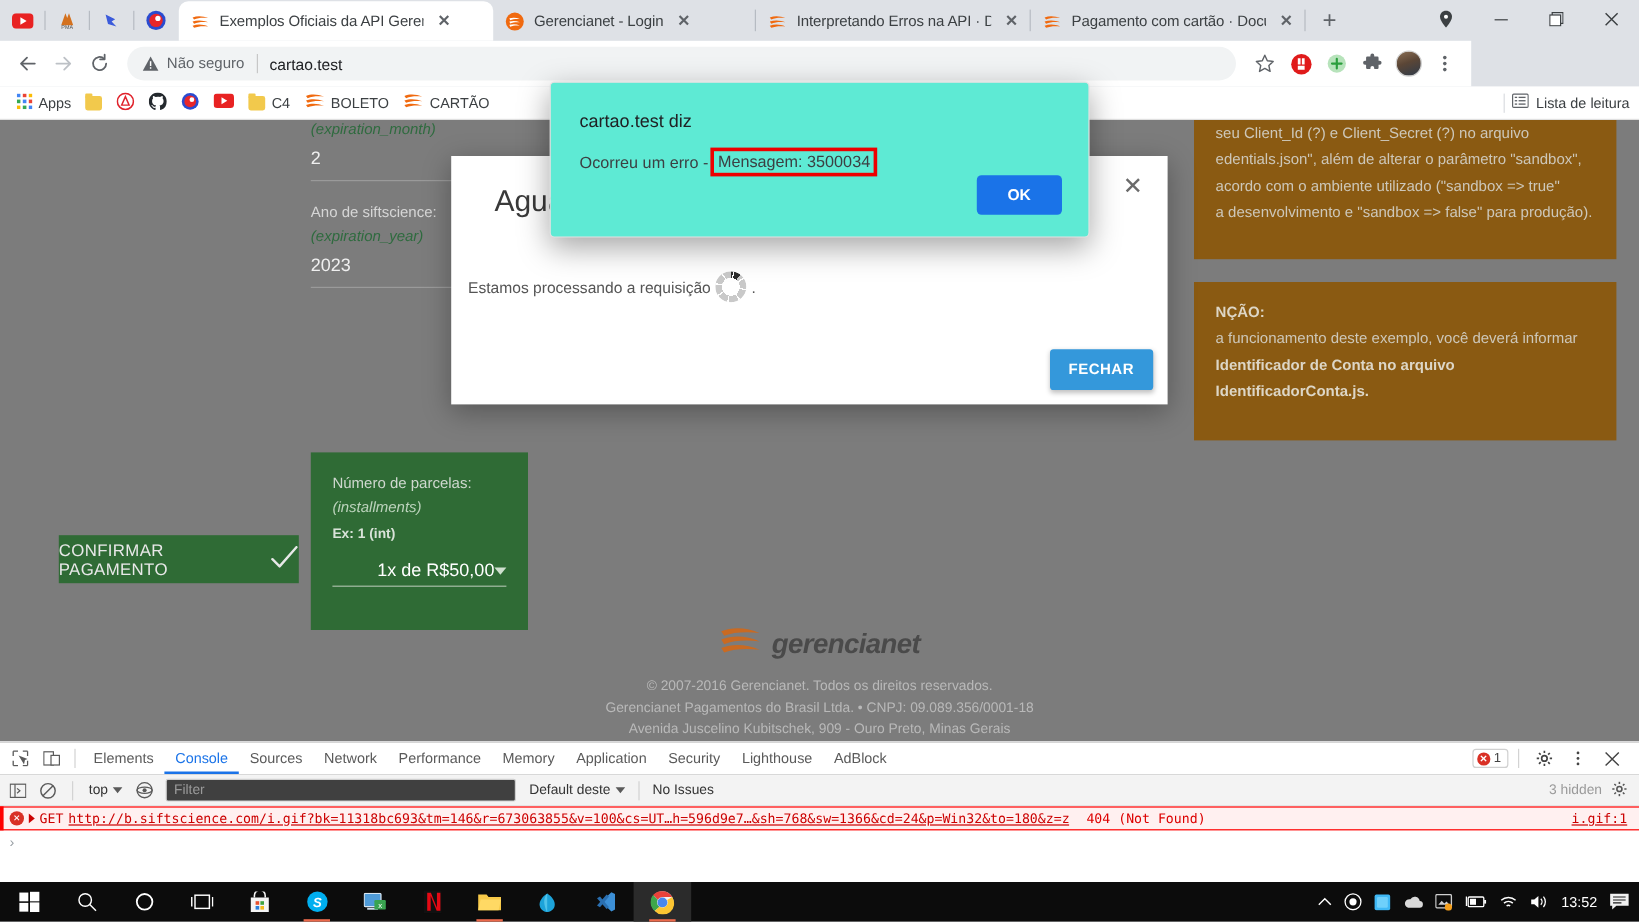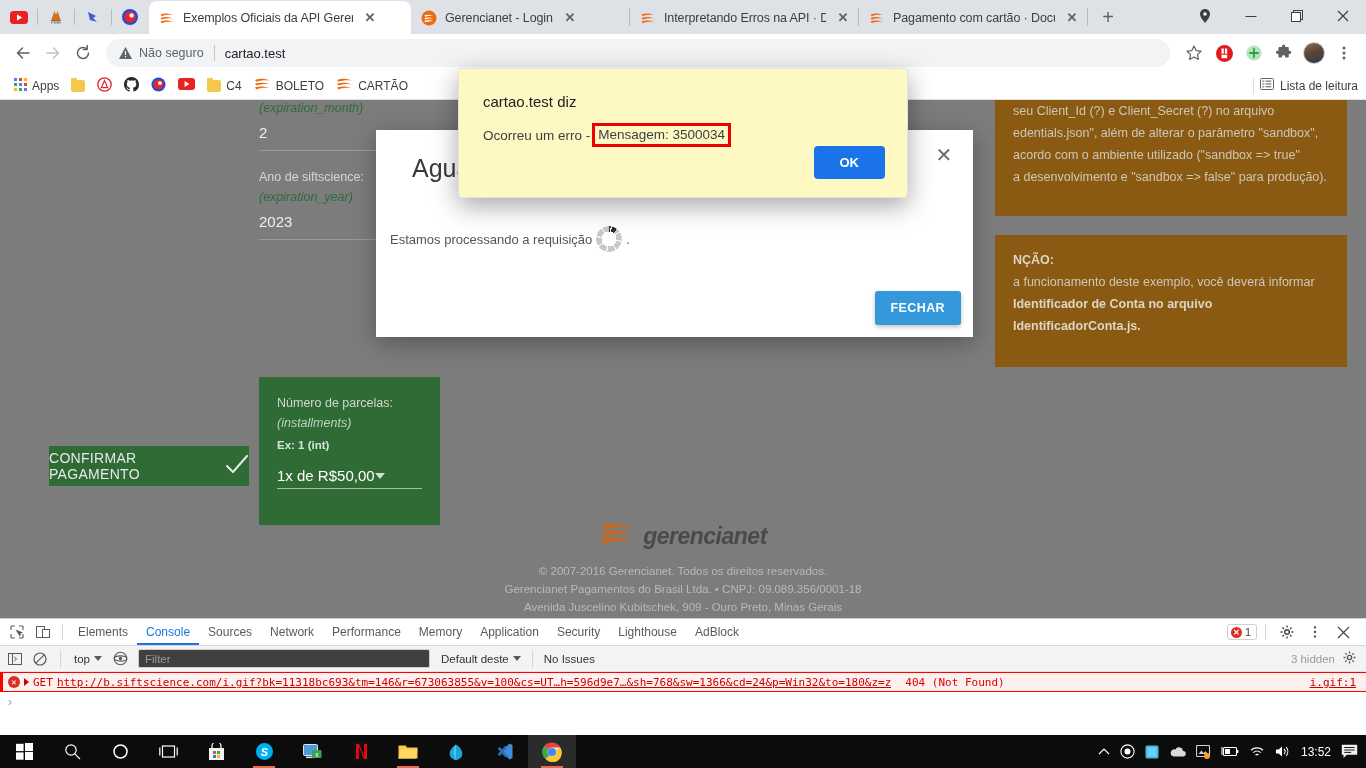--- a/index.html
+++ b/index.html
@@ -44,21 +44,21 @@
   .newtab {
     width: 28px; height: 28px; margin: 0 0 3px 6px;
     display: flex; align-items: center; justify-content: center;
     font-size: 20px; color: #5f6368; font-weight: 300;
   }
   .win-ctrls { margin-left: auto; display: flex; height: 34px; }
   .win-btn { width: 46px; height: 32px; display: flex; align-items: center; justify-content: center; color: #3c4043; }
 
   
   .toolbar {
-    position: absolute; top: 34px; left: 0; width: 1366px; height: 38px;
+    position: absolute; top: 34px; left: 0; width: 1226px; height: 38px;
     background: #fff; display: flex; align-items: center; padding: 0 8px;
   }
   .nav-btn { width: 30px; height: 30px; display: flex; align-items: center; justify-content: center; color: #5f6368; }
   .nav-btn.disabled { color: #bdc1c6; }
   .omnibox {
     flex: 1; height: 28px; background: #f1f3f4; border-radius: 14px;
     display: flex; align-items: center; padding: 0 12px; margin: 0 8px;
     font-size: 13px; color: #202124; min-width: 0;
   }
   .omni-warn-icon { margin-right: 6px; display: flex; align-items: center; }
@@ -106,21 +106,21 @@
 
   .green-card {
     position: absolute; left: 259px; top: 277px; width: 181px; height: 148px;
     background: #2f6b35; padding: 16px 18px;
   }
   .gc-label { font-size: 12.5px; color: #cfd8cf; line-height: 20px; }
   .gc-code { font-size: 12.5px; color: #bcd3bc; font-style: italic; line-height: 20px; }
   .gc-ex { font-size: 11.5px; color: #d9e3d9; font-weight: bold; line-height: 20px; margin-top: 2px; }
   .gc-select {
     margin-top: 12px; border-bottom: 1px solid #a7bda7; padding-bottom: 4px;
-    display: flex; align-items: center; justify-content: flex-start;
+    display: flex; align-items: center; justify-content: flex-end;
   }
   .gc-select-val { font-size: 15px; color: #ffffff; }
   .gc-caret { width: 0; height: 0; border-left: 5px solid transparent; border-right: 5px solid transparent; border-top: 6px solid #cfe0cf; }
 
   .confirm-btn {
     position: absolute; left: 49px; top: 346px; width: 200px; height: 40px;
     background: #2f6b35; display: flex; align-items: center; justify-content: center;
     gap: 8px; color: #e8e8e8; font-size: 14px; letter-spacing: .3px;
   }
 
@@ -166,21 +166,21 @@
   }
   .modal-footer-btn {
     position: absolute; right: 12px; bottom: 12px; background: #3498db; color: #fff;
     font-size: 12.5px; font-weight: bold; letter-spacing: .4px;
     padding: 10px 16px; border-radius: 3px; box-shadow: 0 2px 4px rgba(0,0,0,.25);
   }
 
   
   .alert {
     position: absolute; left: 458px; top: 68px; width: 450px; height: 130px;
-    background: #fef9c3; border-radius: 4px; box-shadow: 0 8px 26px rgba(0,0,0,.35);
+    background: #5eead4; border-radius: 4px; box-shadow: 0 8px 26px rgba(0,0,0,.35);
     z-index: 40; border: 1px solid #e2e2e2;
   }
   .alert-title { position: absolute; left: 24px; top: 24px; font-size: 15px; color: #202124; }
   .alert-msg { position: absolute; left: 24px; top: 54px; font-size: 13.5px; color: #3c4043; display: flex; align-items: center; }
   .alert-highlight {
     border: 3px solid #ee0000; padding: 0 3px; margin-left: 2px; line-height: 18px;
   }
   .alert-ok {
     position: absolute; right: 22px; bottom: 18px; background: #1a73e8; color: #fff;
     font-size: 13px; font-weight: bold; padding: 9px 26px; border-radius: 4px;

